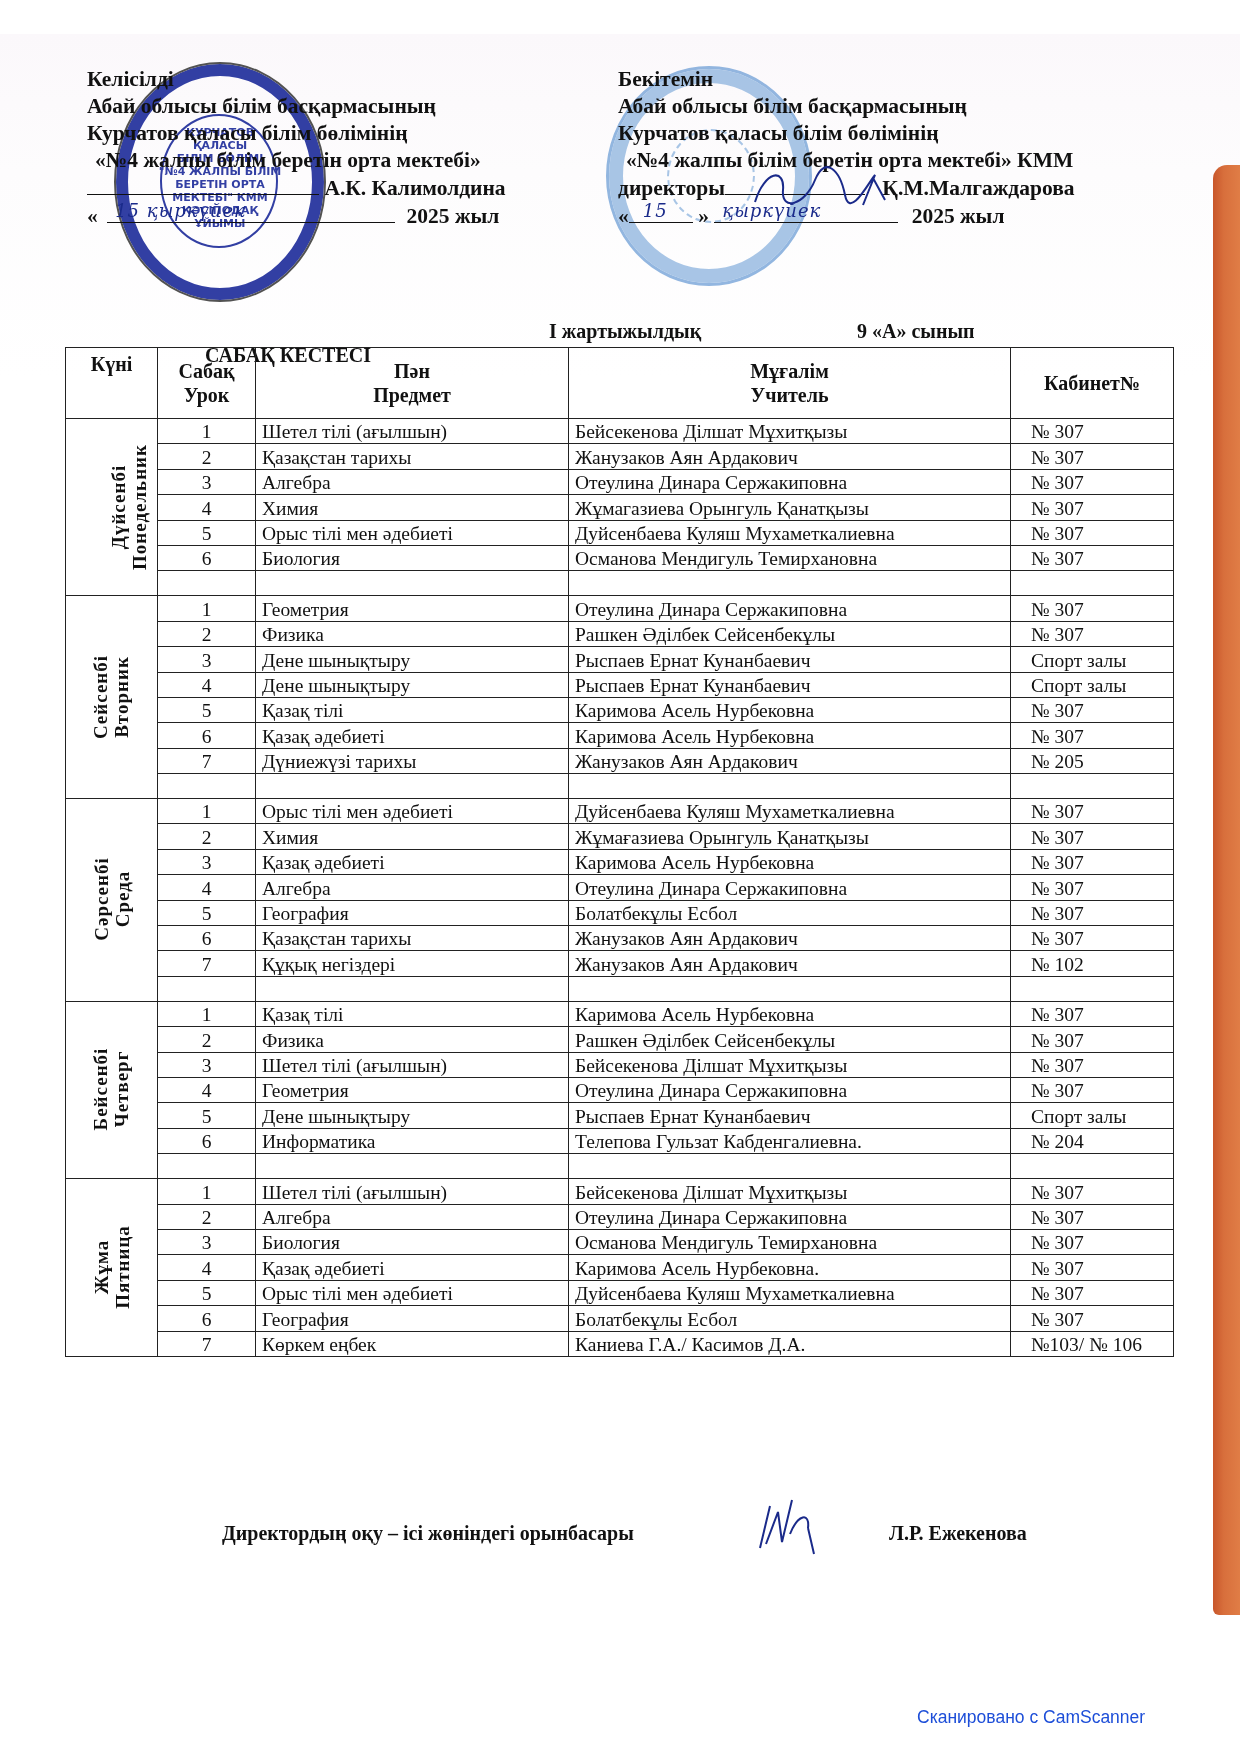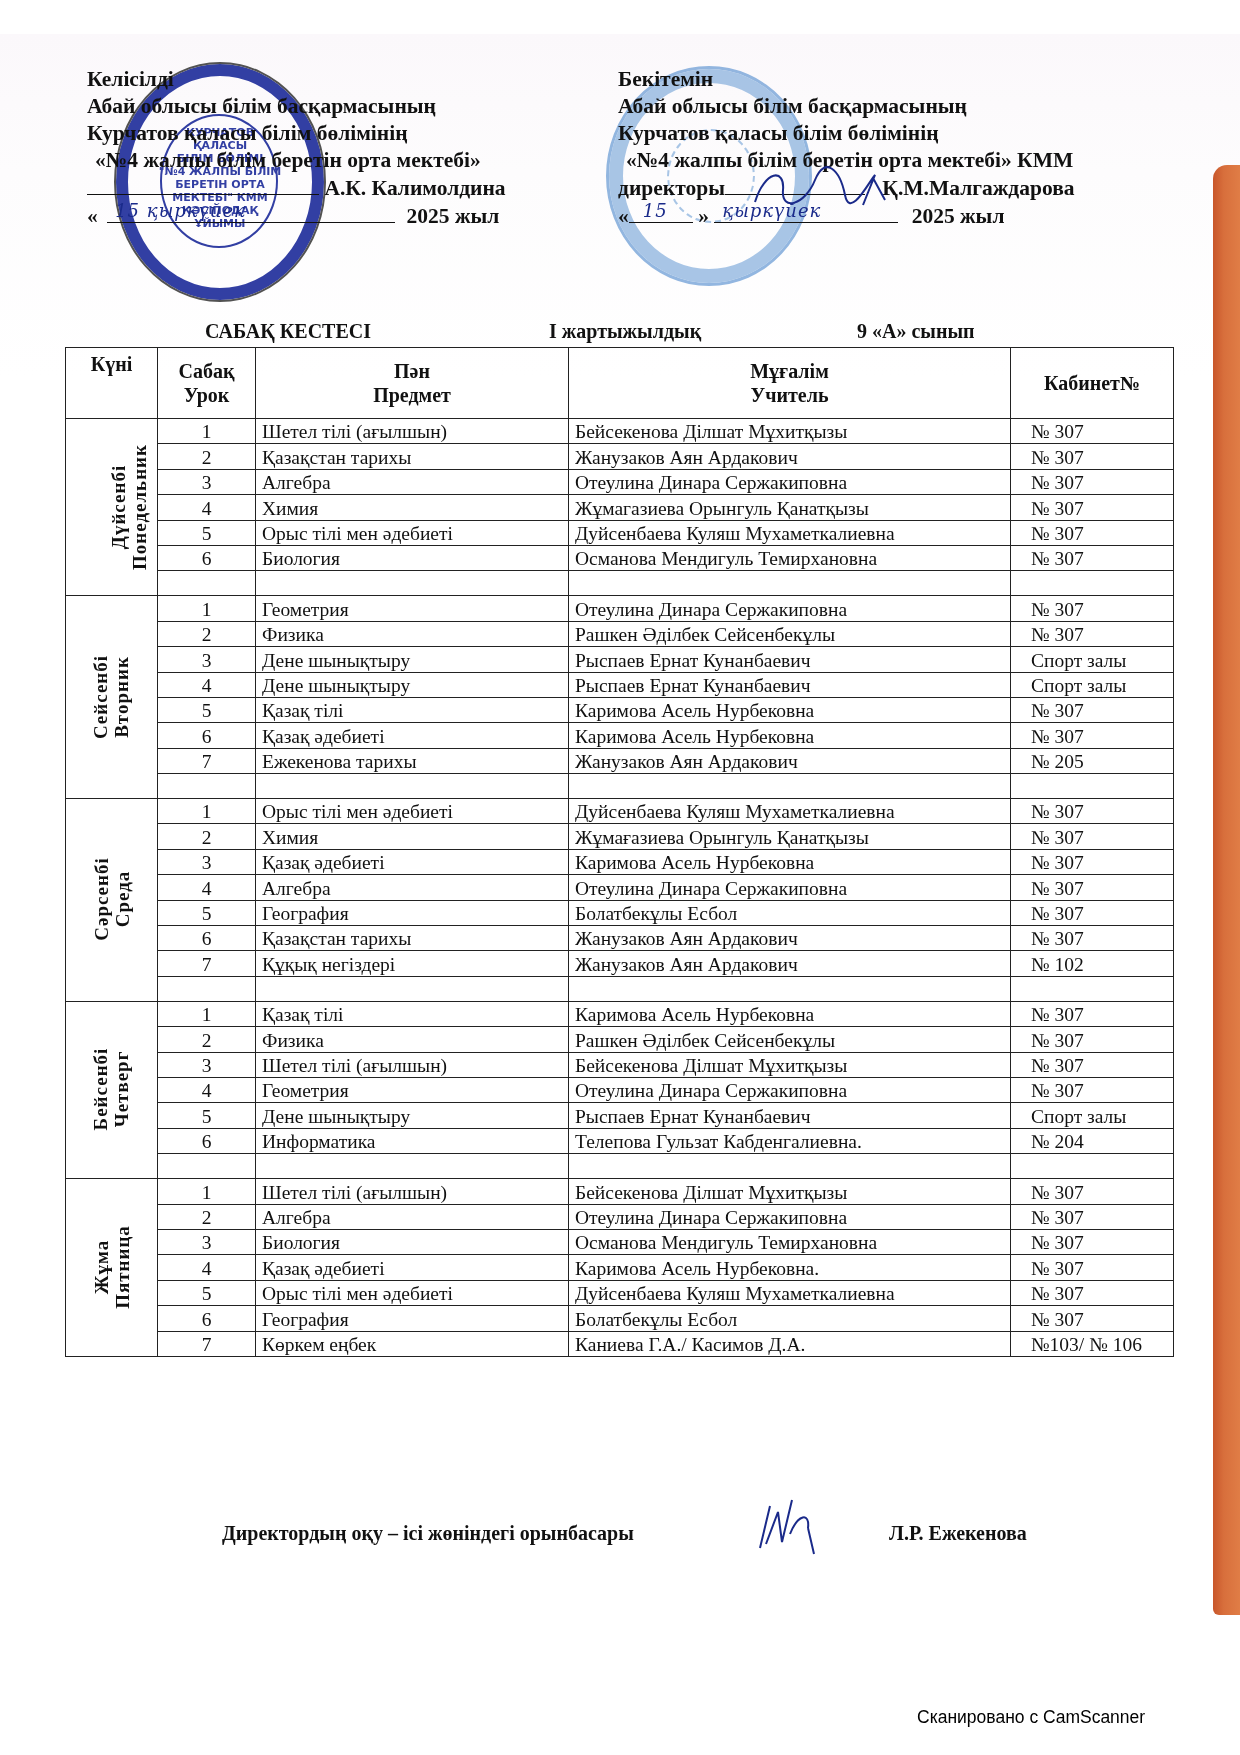--- a/index.html
+++ b/index.html
@@ -98,21 +98,21 @@
   tr.spacer td { height: 24px; }
 
   .footer-sign {
     position: absolute; top: 1522px; left: 0; width: 1240px;
     font-weight: bold; font-size: 20px;
   }
   .footer-sign span { position: absolute; white-space: nowrap; }
   .camscanner {
     position: absolute; left: 917px; top: 1707px;
     font-family: "Liberation Sans", "DejaVu Sans", sans-serif;
-    font-size: 17.5px; color: #000000;
+    font-size: 17.5px; color: #1d4ed8;
   }
 </style>
 </head>
 <body>
 
 <div class="paper"></div>
 <div class="wood"></div>
 
 <div class="stamp stamp-left">
   <div class="inner"></div>
@@ -165,21 +165,21 @@
     <span class="uline" style="width:184px; margin-left:0;"><span class="hand">қыркүйек</span></span>
     <span style="margin-left:8px;">2025 жыл</span>
   </span>
 </div>
 
 <svg class="signature-svg" style="left:745px; top:160px;" width="160" height="60">
   <path d="M10 42 C 20 10, 40 8, 38 30 S 60 45, 70 20 S 95 10, 100 35 S 125 20, 130 15 L 118 45 M 128 18 L 140 40" stroke="#1a2a8a" stroke-width="2" fill="none"></path>
 </svg>
 
 <div class="title-row">
-  <span style="left:205px;">САБАҚ КЕСТЕСІ</span>
+  <span style="left:205px;margin-top:24px;">САБАҚ КЕСТЕСІ</span>
   <span style="left:549px;">І жартыжылдық</span>
   <span style="left:857px;">9 «А» сынып</span>
 </div>
 
 <table class="schedule">
   <colgroup>
     <col style="width:92px">
     <col style="width:98px">
     <col style="width:313px">
     <col style="width:442px">
@@ -279,21 +279,21 @@
         <td class="room">№ 307</td>
       </tr>
       <tr>
         <td class="num">6</td>
         <td>Қазақ әдебиеті</td>
         <td>Каримова Асель Нурбековна</td>
         <td class="room">№ 307</td>
       </tr>
       <tr>
         <td class="num">7</td>
-        <td>Ежекенова тарихы</td>
+        <td>Дүниежүзі тарихы</td>
         <td>Жанузаков Аян Ардакович</td>
         <td class="room">№ 205</td>
       </tr>
       <tr class="spacer">
         <td></td>
         <td></td>
         <td></td>
         <td></td>
       </tr>
       <tr>

